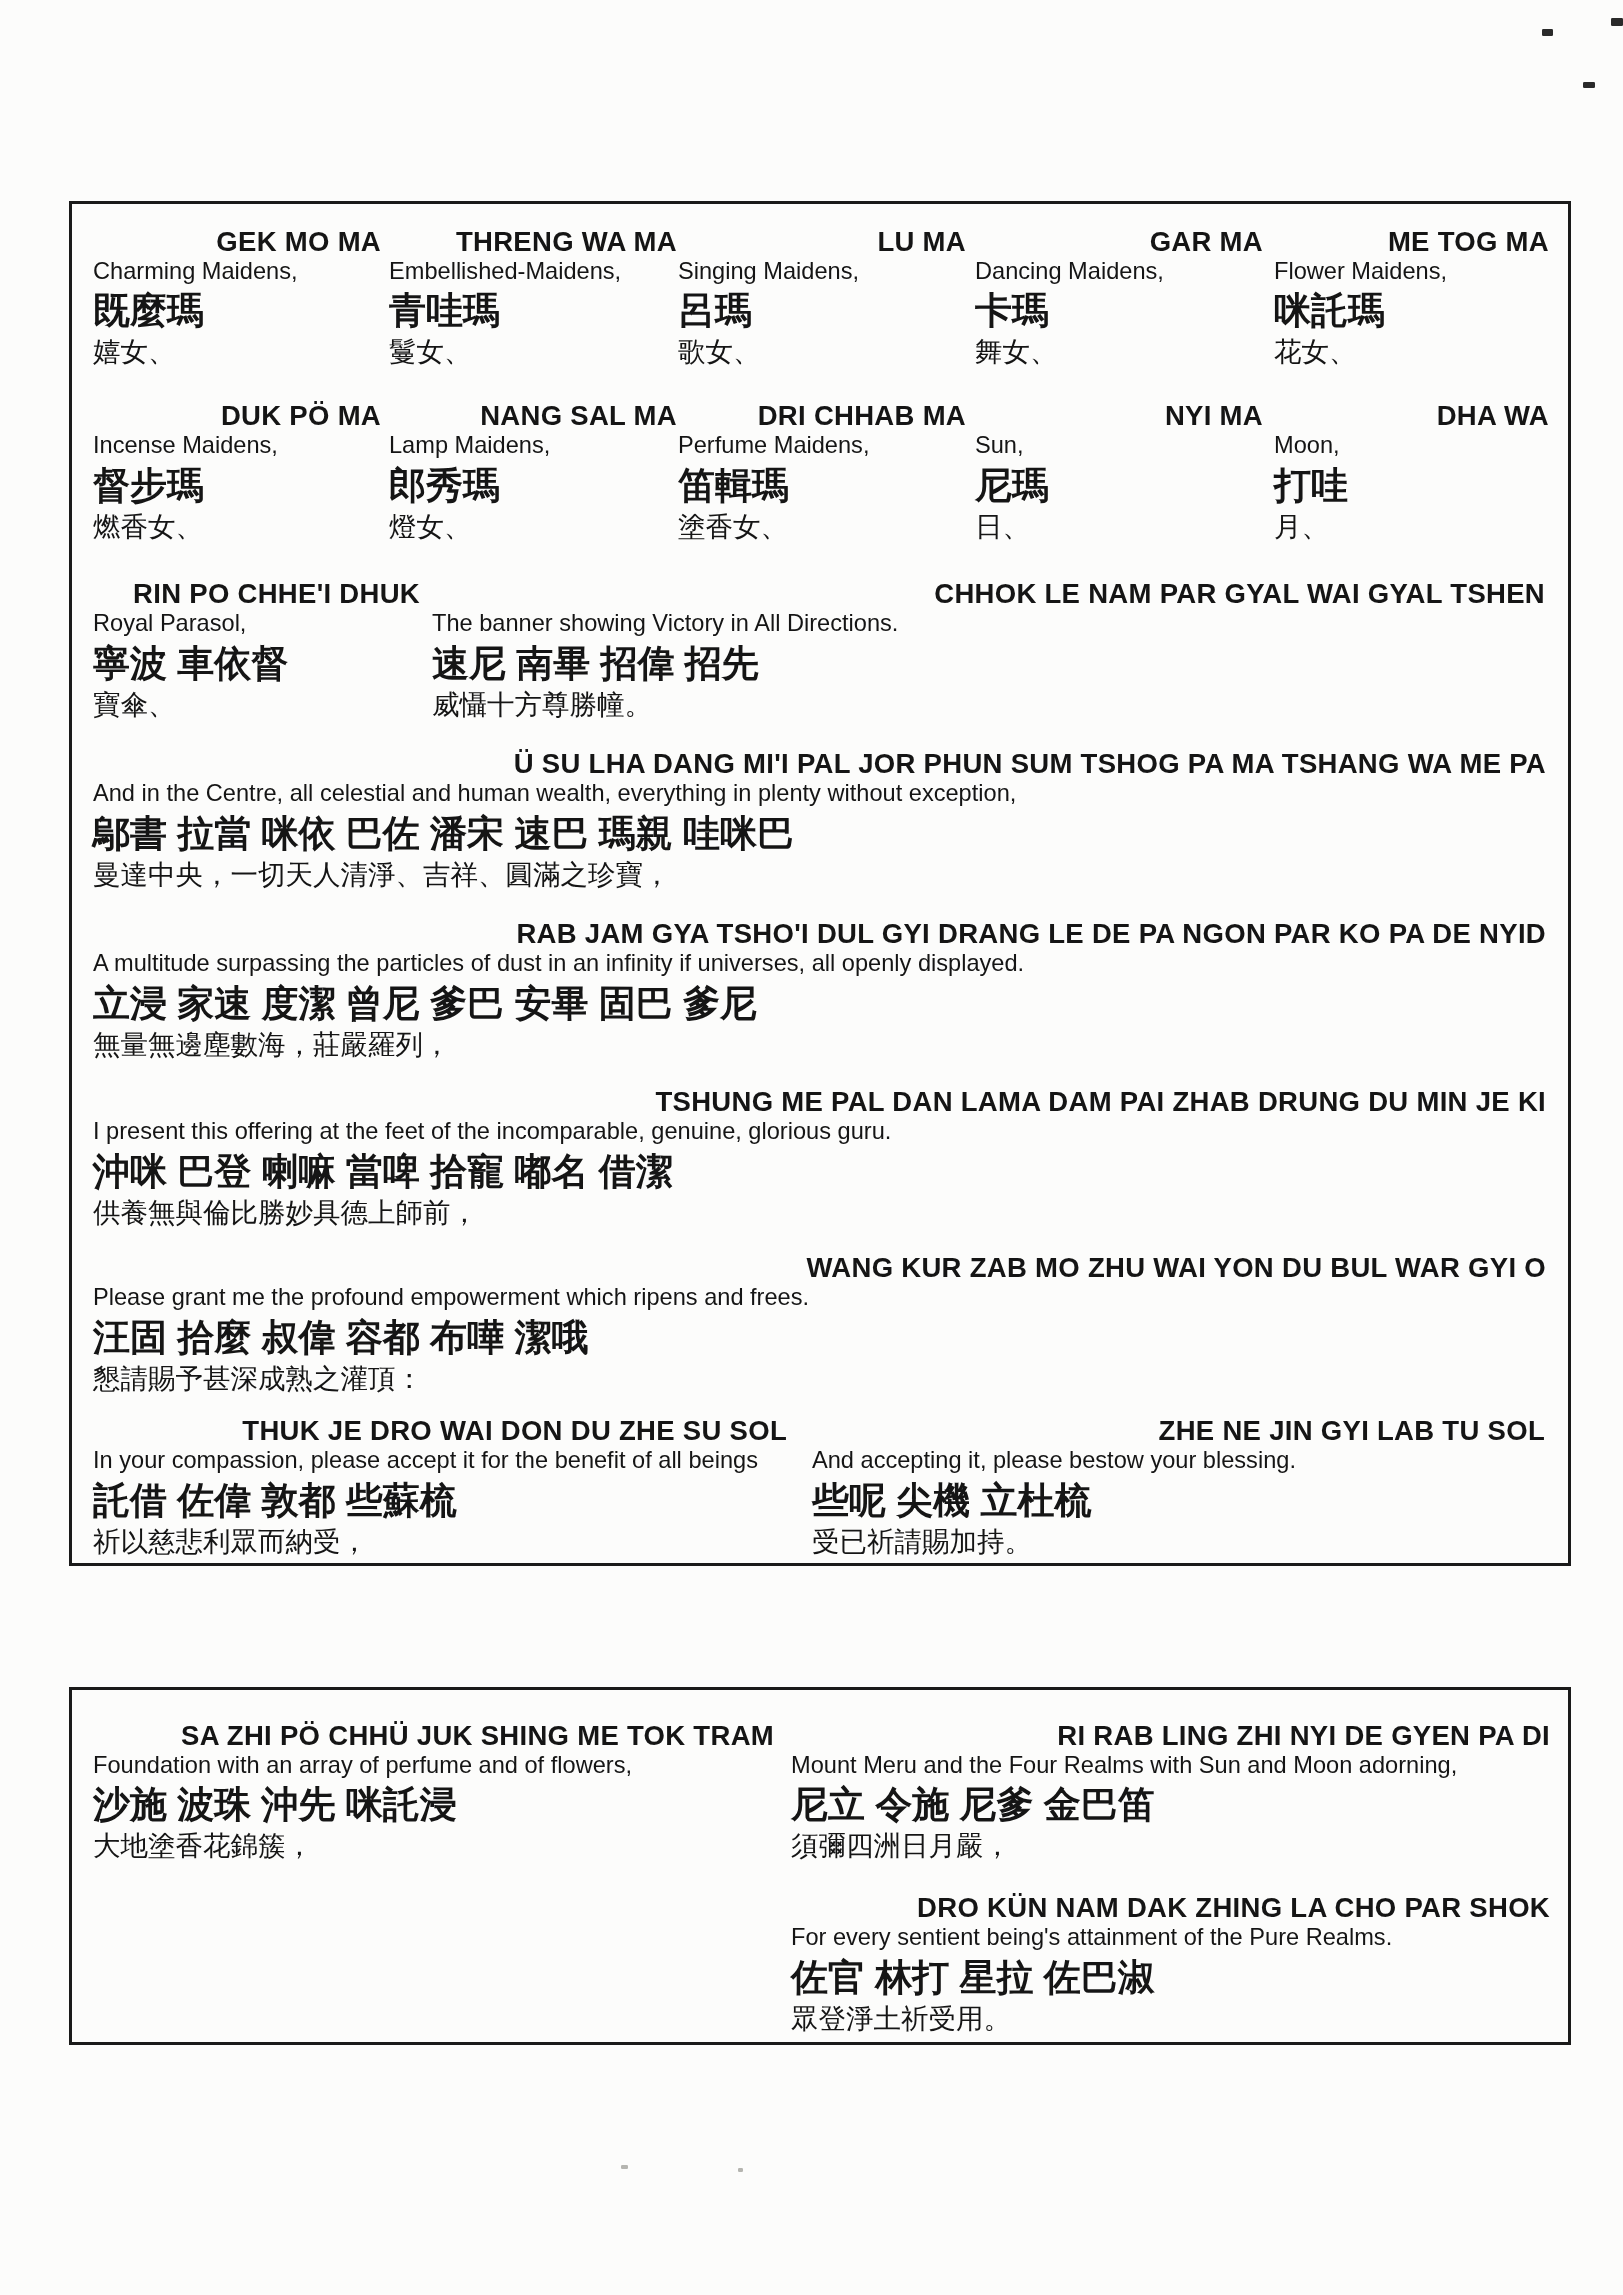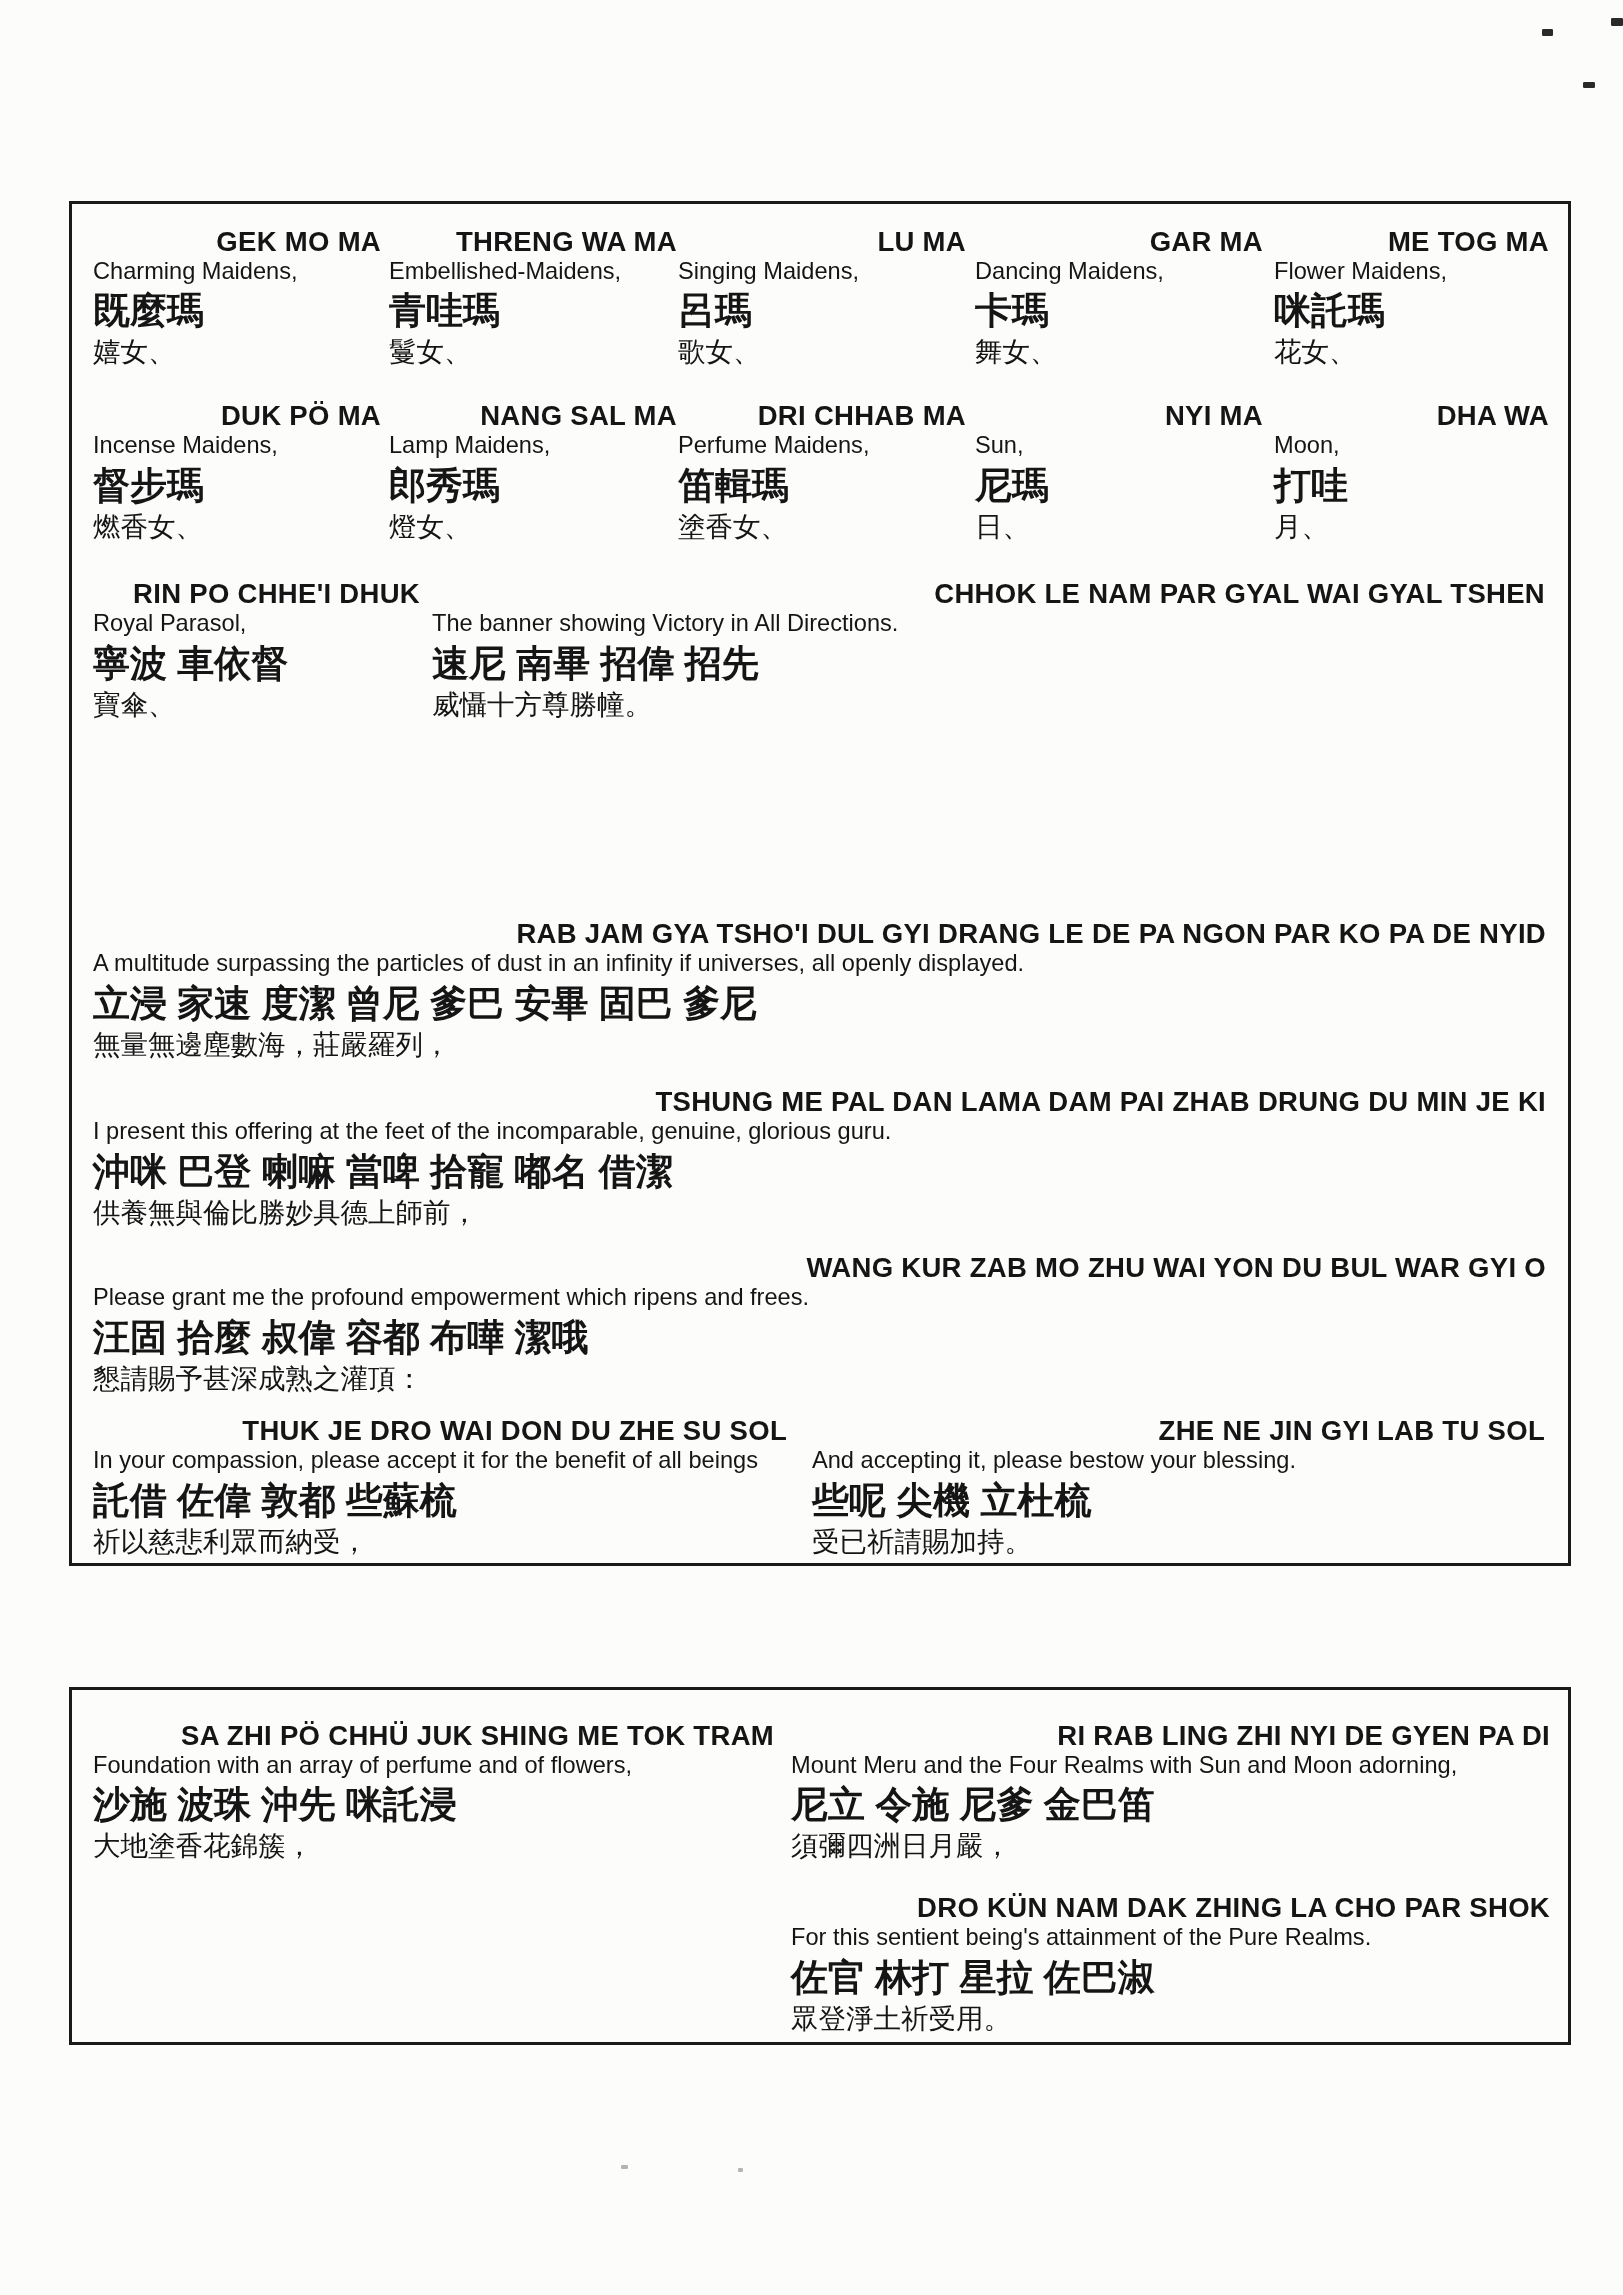--- a/index.html
+++ b/index.html
@@ -105,20 +105,26 @@
       <div class="t-zh">寧波 車依督</div>
       <div class="t-zh2">寶傘、</div>
     </div>
     <div class="entry" style="left:360px;top:374px;width:1113px">
       <div class="t-ph">CHHOK LE NAM PAR GYAL WAI GYAL TSHEN</div>
       <div class="t-en">The banner showing Victory in All Directions.</div>
       <div class="t-zh">速尼 南畢 招偉 招先</div>
       <div class="t-zh2">威懾十方尊勝幢。</div>
     </div>
 
+    <div class="entry" style="left:21px;top:544px;width:1453px">
+      <div class="t-ph">Ü SU LHA DANG MI'I PAL JOR PHUN SUM TSHOG PA MA TSHANG WA ME PA</div>
+      <div class="t-en">And in the Centre, all celestial and human wealth, everything in plenty without exception,</div>
+      <div class="t-zh">鄔書 拉當 咪依 巴佐 潘宋 速巴 瑪親 哇咪巴</div>
+      <div class="t-zh2">曼達中央，一切天人清淨、吉祥、圓滿之珍寶，</div>
+    </div>
     <div class="entry" style="left:21px;top:714px;width:1453px">
       <div class="t-ph">RAB JAM GYA TSHO'I DUL GYI DRANG LE DE PA NGON PAR KO PA DE NYID</div>
       <div class="t-en">A multitude surpassing the particles of dust in an infinity if universes, all openly displayed.</div>
       <div class="t-zh">立浸 家速 度潔 曾尼 爹巴 安畢 固巴 爹尼</div>
       <div class="t-zh2">無量無邊塵數海，莊嚴羅列，</div>
     </div>
     <div class="entry" style="left:21px;top:882px;width:1453px">
       <div class="t-ph">TSHUNG ME PAL DAN LAMA DAM PAI ZHAB DRUNG DU MIN JE KI</div>
       <div class="t-en">I present this offering at the feet of the incomparable, genuine, glorious guru.</div>
       <div class="t-zh">沖咪 巴登 喇嘛 當啤 拾寵 嘟名 借潔</div>
@@ -156,20 +162,20 @@
     </div>
     <div class="entry" style="left:719px;top:29.5px;width:759px">
       <div class="t-ph">RI RAB LING ZHI NYI DE GYEN PA DI</div>
       <div class="t-en">Mount Meru and the Four Realms with Sun and Moon adorning,</div>
       <div class="t-zh">尼立 令施 尼爹 金巴笛</div>
       <div class="t-zh2">須彌四洲日月嚴，</div>
     </div>
 
     <div class="entry" style="left:719px;top:202px;width:759px">
       <div class="t-ph">DRO KÜN NAM DAK ZHING LA CHO PAR SHOK</div>
-      <div class="t-en">For this sentient being's attainment of the Pure Realms.</div>
+      <div class="t-en">For every sentient being's attainment of the Pure Realms.</div>
       <div class="t-zh">佐官 林打 星拉 佐巴淑</div>
       <div class="t-zh2">眾登淨土祈受用。</div>
     </div>
   </div>
 
 </div>
 
 
 </body></html>

